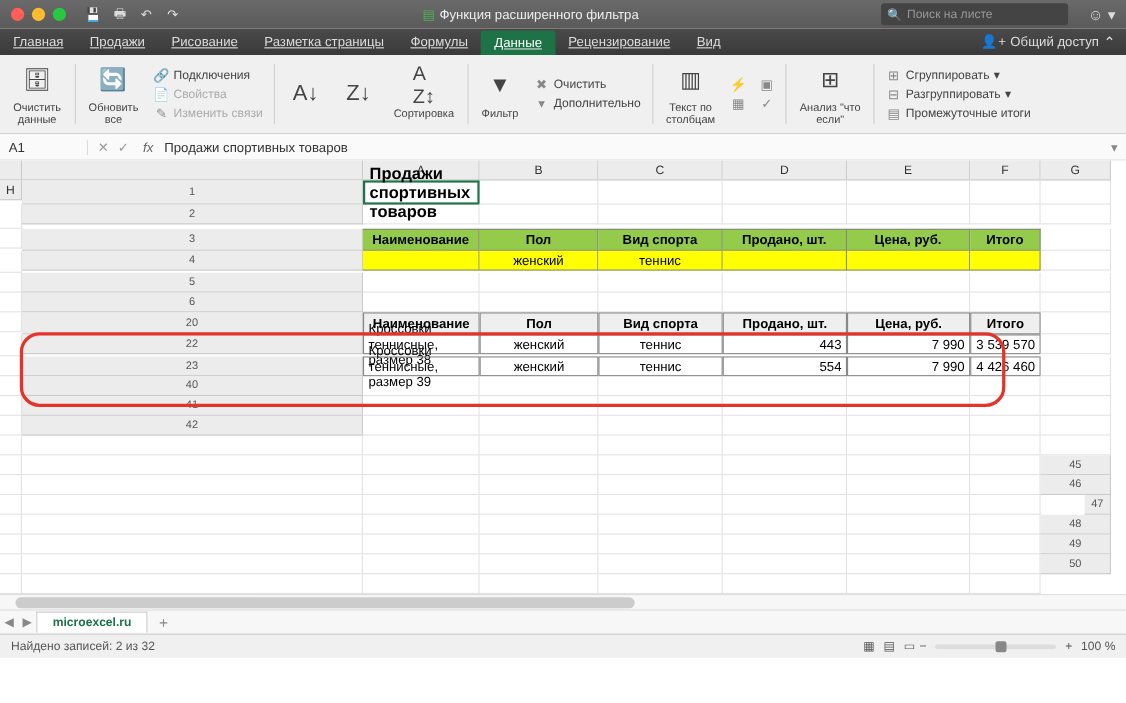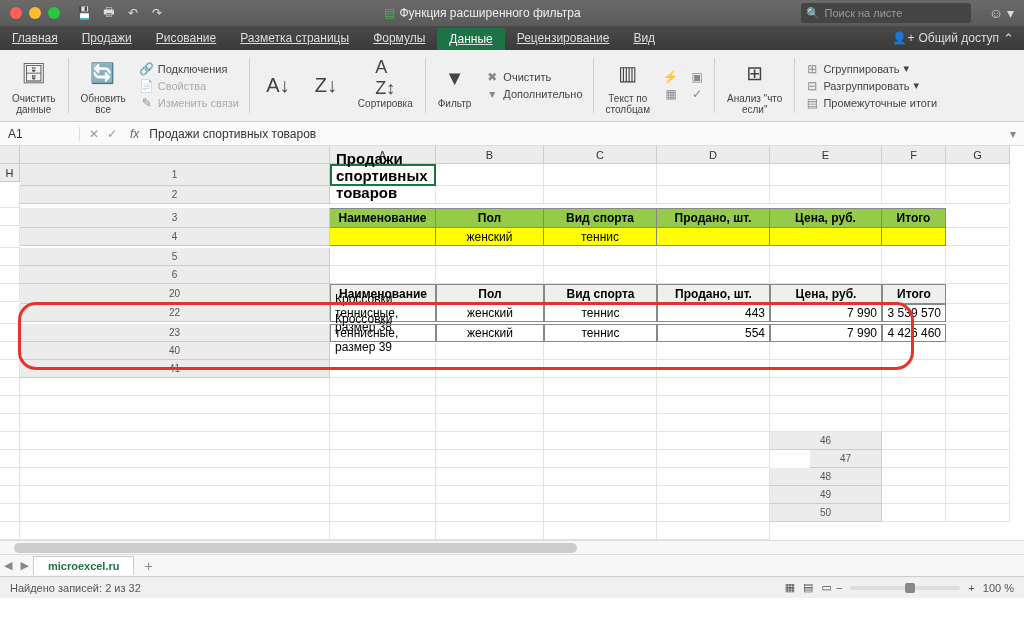--- a/index.html
+++ b/index.html
@@ -319,44 +319,46 @@
       <div class="cell" style="height: 18px;"></div>
       <div class="rowhdr" style="height: 18px;">41</div>
       <div class="cell" style="height: 18px;"></div>
       <div class="cell" style="height: 18px;"></div>
       <div class="cell" style="height: 18px;"></div>
       <div class="cell" style="height: 18px;"></div>
       <div class="cell" style="height: 18px;"></div>
       <div class="cell" style="height: 18px;"></div>
       <div class="cell" style="height: 18px;"></div>
       <div class="cell" style="height: 18px;"></div>
-      <div class="cell" style="height: 18px;"></div>
-      <div class="cell" style="height: 18px;"></div>
-      <div class="cell" style="height: 18px;"></div>
-      <div class="cell" style="height: 18px;"></div>
-      <div class="cell" style="height: 18px;"></div>
-      <div class="cell" style="height: 18px;"></div>
-      <div class="cell" style="height: 18px;"></div>
-      <div class="cell" style="height: 18px;"></div>
-      <div class="cell" style="height: 18px;"></div>
-      <div class="cell" style="height: 18px;"></div>
-      <div class="cell" style="height: 18px;"></div>
-      <div class="cell" style="height: 18px;"></div>
-      <div class="cell" style="height: 18px;"></div>
-      <div class="cell" style="height: 18px;"></div>
-      <div class="cell" style="height: 18px;"></div>
-      <div class="cell" style="height: 18px;"></div>
-      <div class="cell" style="height: 18px;"></div>
-      <div class="cell" style="height: 18px;"></div>
-      <div class="cell" style="height: 18px;"></div>
-      <div class="cell" style="height: 18px;"></div>
-      <div class="cell" style="height: 18px;"></div>
-      <div class="cell" style="height: 18px;"></div>
-      <div class="cell" style="height: 18px;"></div>
-      <div class="cell" style="height: 18px;"></div>
+      <div class="rowhdr" style="height: 18px;">42</div>
+      <div class="cell" style="height: 18px;"></div>
+      <div class="cell" style="height: 18px;"></div>
+      <div class="cell" style="height: 18px;"></div>
+      <div class="cell" style="height: 18px;"></div>
+      <div class="cell" style="height: 18px;"></div>
+      <div class="cell" style="height: 18px;"></div>
+      <div class="cell" style="height: 18px;"></div>
+      <div class="cell" style="height: 18px;"></div>
+      <div class="cell" style="height: 18px;"></div>
+      <div class="cell" style="height: 18px;"></div>
+      <div class="cell" style="height: 18px;"></div>
+      <div class="cell" style="height: 18px;"></div>
+      <div class="cell" style="height: 18px;"></div>
+      <div class="cell" style="height: 18px;"></div>
+      <div class="cell" style="height: 18px;"></div>
+      <div class="cell" style="height: 18px;"></div>
+      <div class="cell" style="height: 18px;"></div>
+      <div class="cell" style="height: 18px;"></div>
+      <div class="cell" style="height: 18px;"></div>
+      <div class="cell" style="height: 18px;"></div>
+      <div class="cell" style="height: 18px;"></div>
+      <div class="cell" style="height: 18px;"></div>
+      <div class="cell" style="height: 18px;"></div>
+      <div class="cell" style="height: 18px;"></div>
+      <div class="rowhdr" style="height: 18px;">45</div>
       <div class="cell" style="height: 18px;"></div>
       <div class="cell" style="height: 18px;"></div>
       <div class="cell" style="height: 18px;"></div>
       <div class="cell" style="height: 18px;"></div>
       <div class="cell" style="height: 18px;"></div>
       <div class="cell" style="height: 18px;"></div>
       <div class="cell" style="height: 18px;"></div>
       <div class="cell" style="height: 18px;"></div>
       <div class="rowhdr" style="height: 18px;">46</div>
       <div class="cell" style="height: 18px;"></div>

